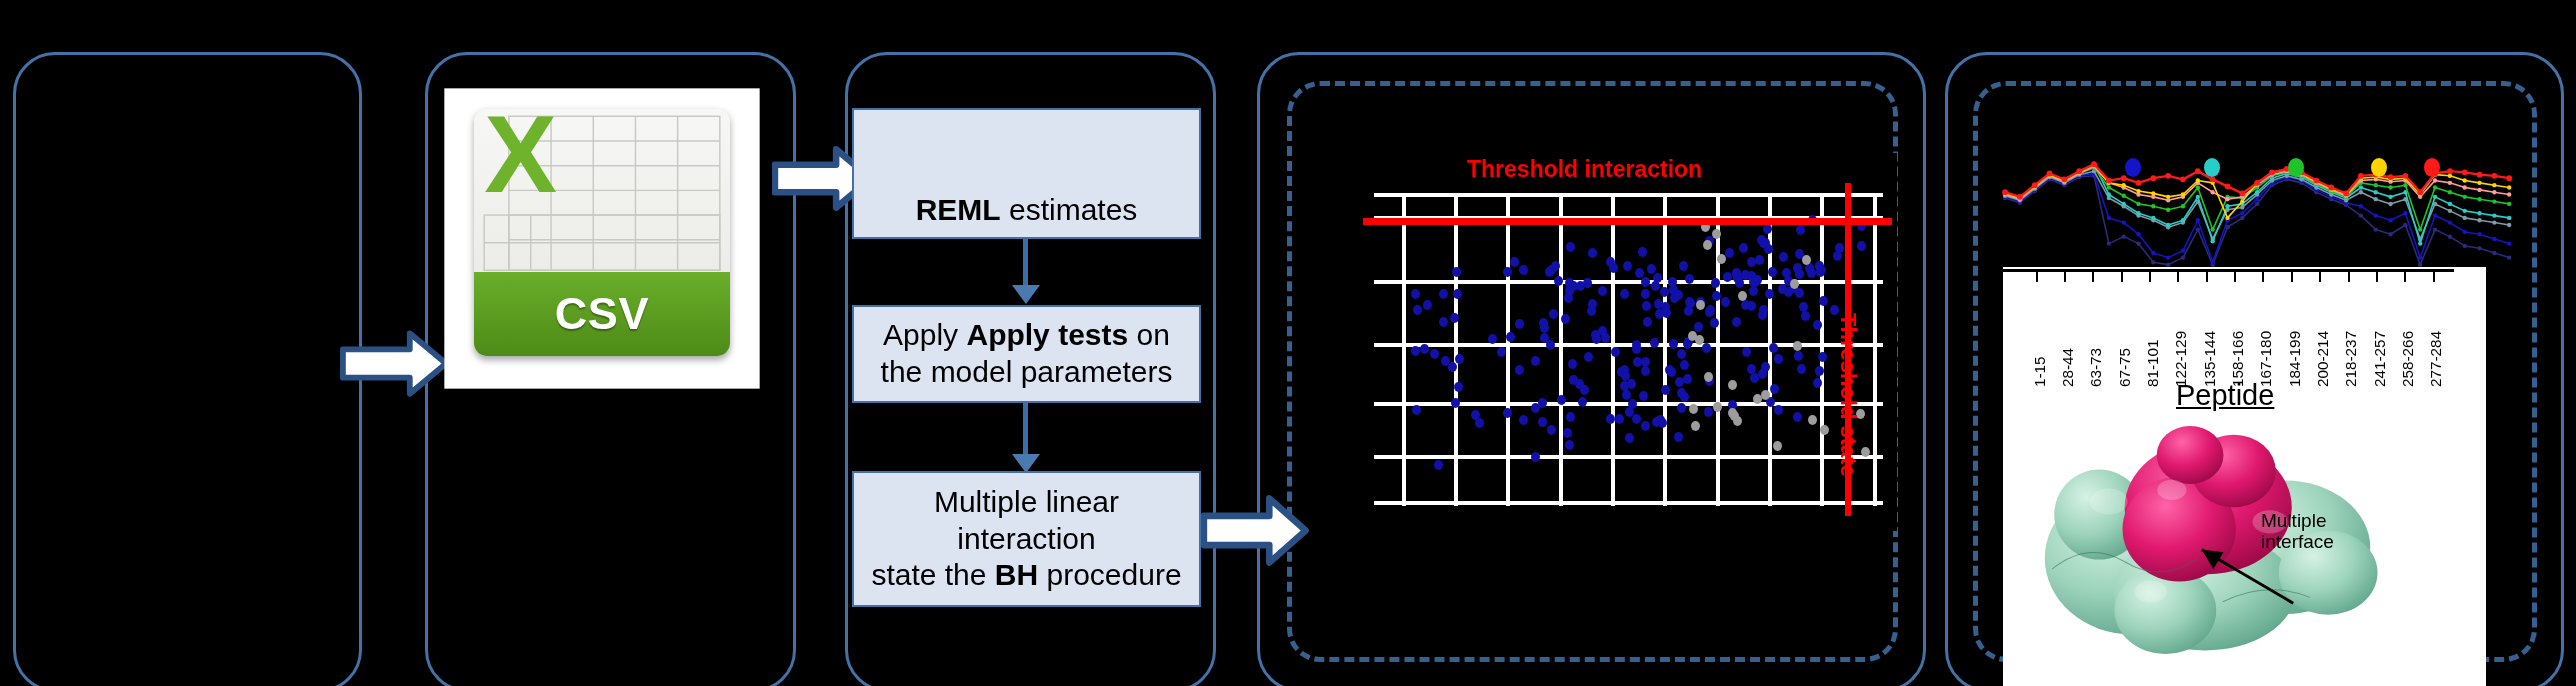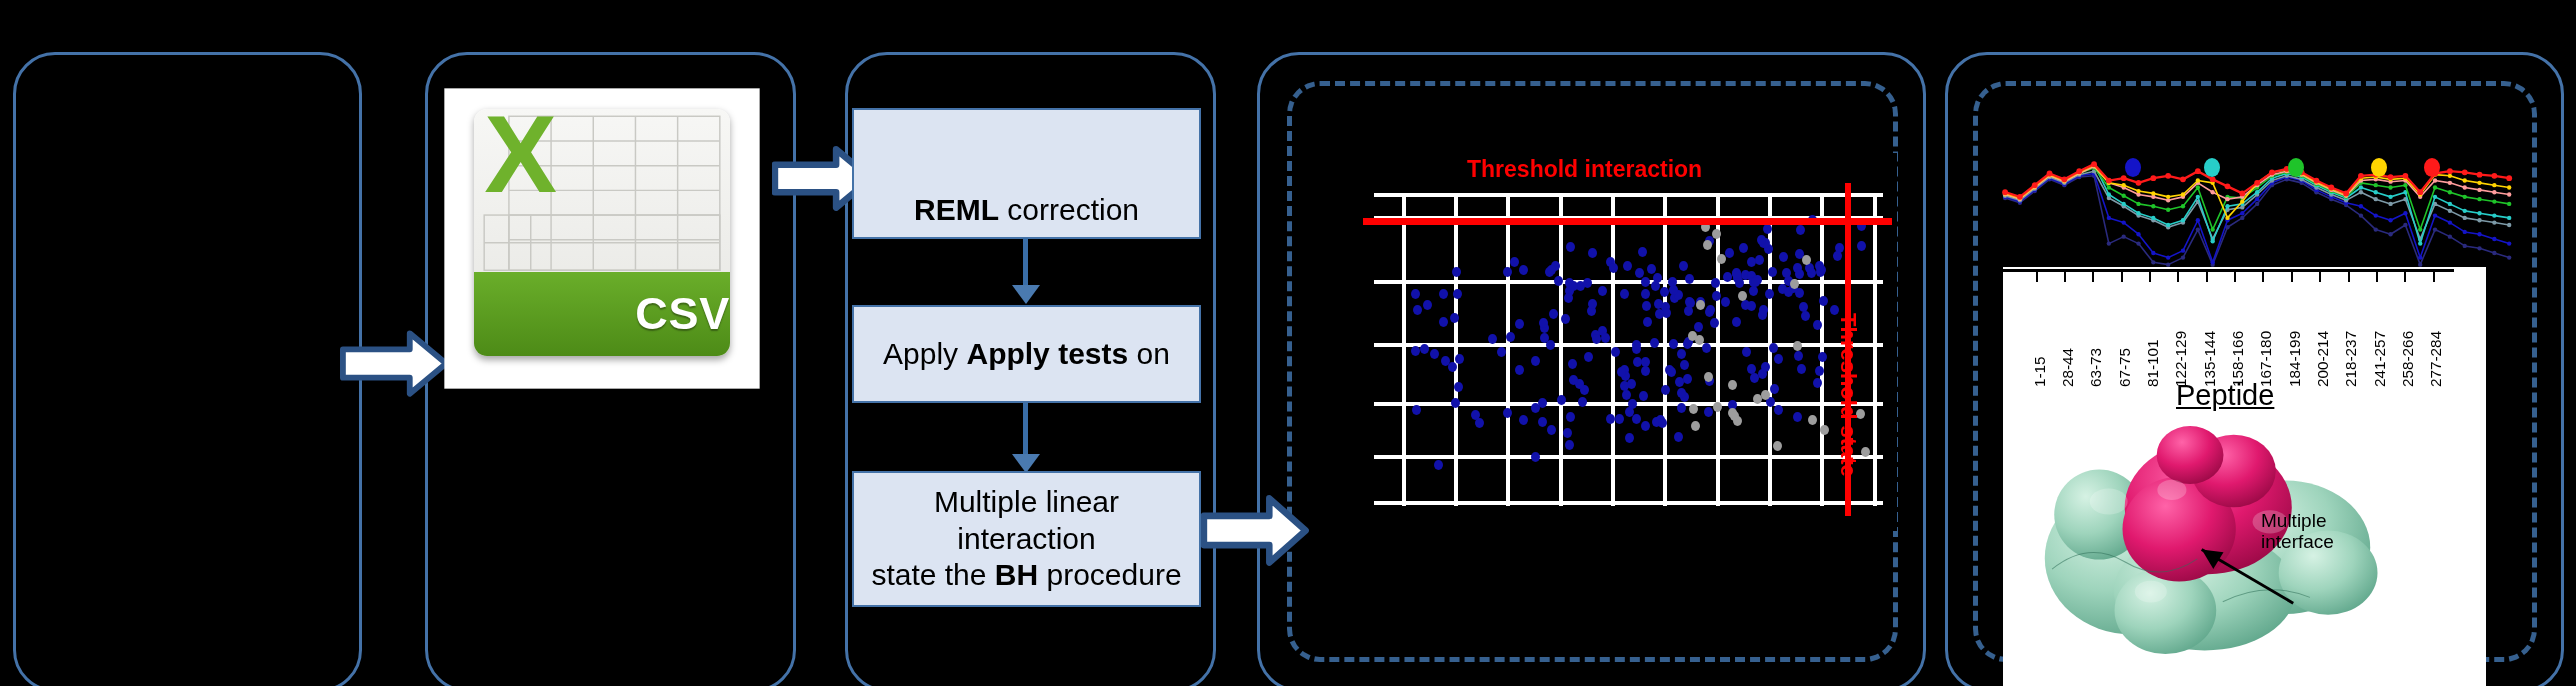--- a/index.html
+++ b/index.html
@@ -24,21 +24,21 @@
   .bigarrow svg{display:block;width:100%;height:100%;}
 
   
   .csvwrap{position:absolute;background:#ffffff;box-shadow:0 0 0 0.7px #efefef;}
   .csvicon{position:absolute;border-radius:13px;overflow:hidden;
            background:linear-gradient(#f7f7f5,#e6e6e2);
            box-shadow:0 3.6px 7.3px rgba(0,0,0,.35);}
   .csvgrid{position:absolute;inset:0;}
   .csvband{position:absolute;left:0;right:0;bottom:0;height:34%;
            background:linear-gradient(#6aae2a,#4d8b17);
-           display:flex;align-items:center;justify-content:flex-end;margin-top:16px;}
+           display:flex;align-items:center;justify-content:center;margin-top:16px;}
   .csvband span{color:#fff;font-weight:bold;font-size:45px;letter-spacing:0.7px;
                 font-family:"Liberation Sans",sans-serif;text-shadow:0 1.5px 1.5px rgba(0,0,0,.35);}
   .csvX{position:absolute;left:4%;top:-4%;font-size:109px;font-weight:bold;color:#6fb22c;
         font-family:"Liberation Sans",sans-serif;line-height:1;}
 
   
   .scatterwrap{position:absolute;background:#000;overflow:hidden;}
   .sc-title{position:absolute;color:#ff0000;font-size:23px;font-weight:bold;white-space:nowrap;}
   .sc-vtitle{position:absolute;color:#ff0000;font-size:22px;font-weight:bold;white-space:nowrap;
              transform-origin:0 0;transform:rotate(90deg);}
@@ -106,30 +106,31 @@
   <div class="bigarrow" style="left:772px;top:145px;width:102px;height:67px;">
     <svg viewBox="0 0 140 92" preserveAspectRatio="none">
       <polygon points="4,27 88,27 88,6 136,46 88,86 88,65 4,65" fill="#ffffff" stroke="#2b5184" stroke-width="9" stroke-linejoin="round"></polygon>
     </svg>
   </div>
 
   <div class="procbox" style="left:852px;top:108px;width:349px;height:131px;">
     <div>
       <br>
       <br>
-      <b>REML</b><span> correction</span>
+      <b>REML</b><span> estimates</span>
     </div>
   </div>
 
   <div class="vline" style="left:1023px;top:238px;height:52px;"></div>
   <div class="vtri" style="left:1012px;top:285px;"></div>
 
   <div class="procbox" style="left:852px;top:305px;width:349px;height:98px;">
     <div>
       <span>Apply </span><b>Apply tests</b><span> on</span><br>
+      <span>the model parameters</span>
     </div>
   </div>
 
   <div class="vline" style="left:1023px;top:403px;height:55px;"></div>
   <div class="vtri" style="left:1012px;top:454px;"></div>
 
   <div class="procbox" style="left:852px;top:471px;width:349px;height:136px;">
     <div>
       <span>Multiple linear</span><br>
       <span>interaction</span><br>

